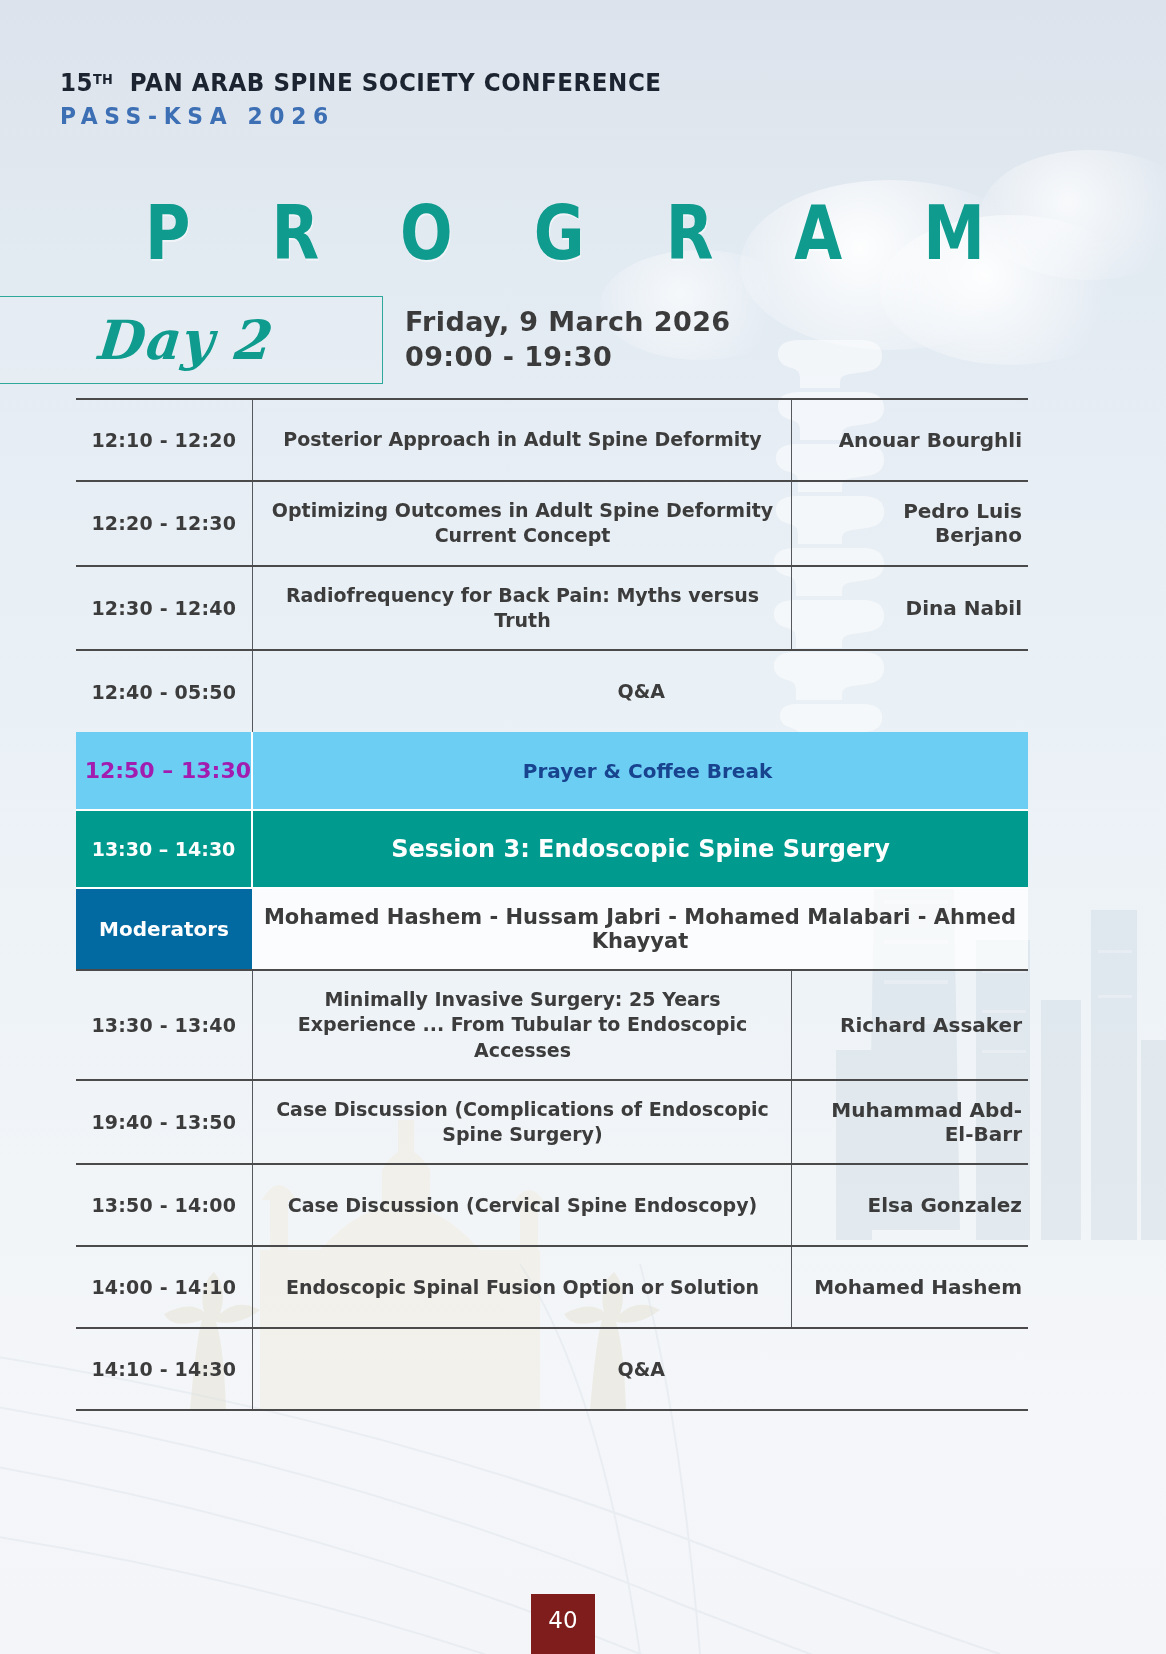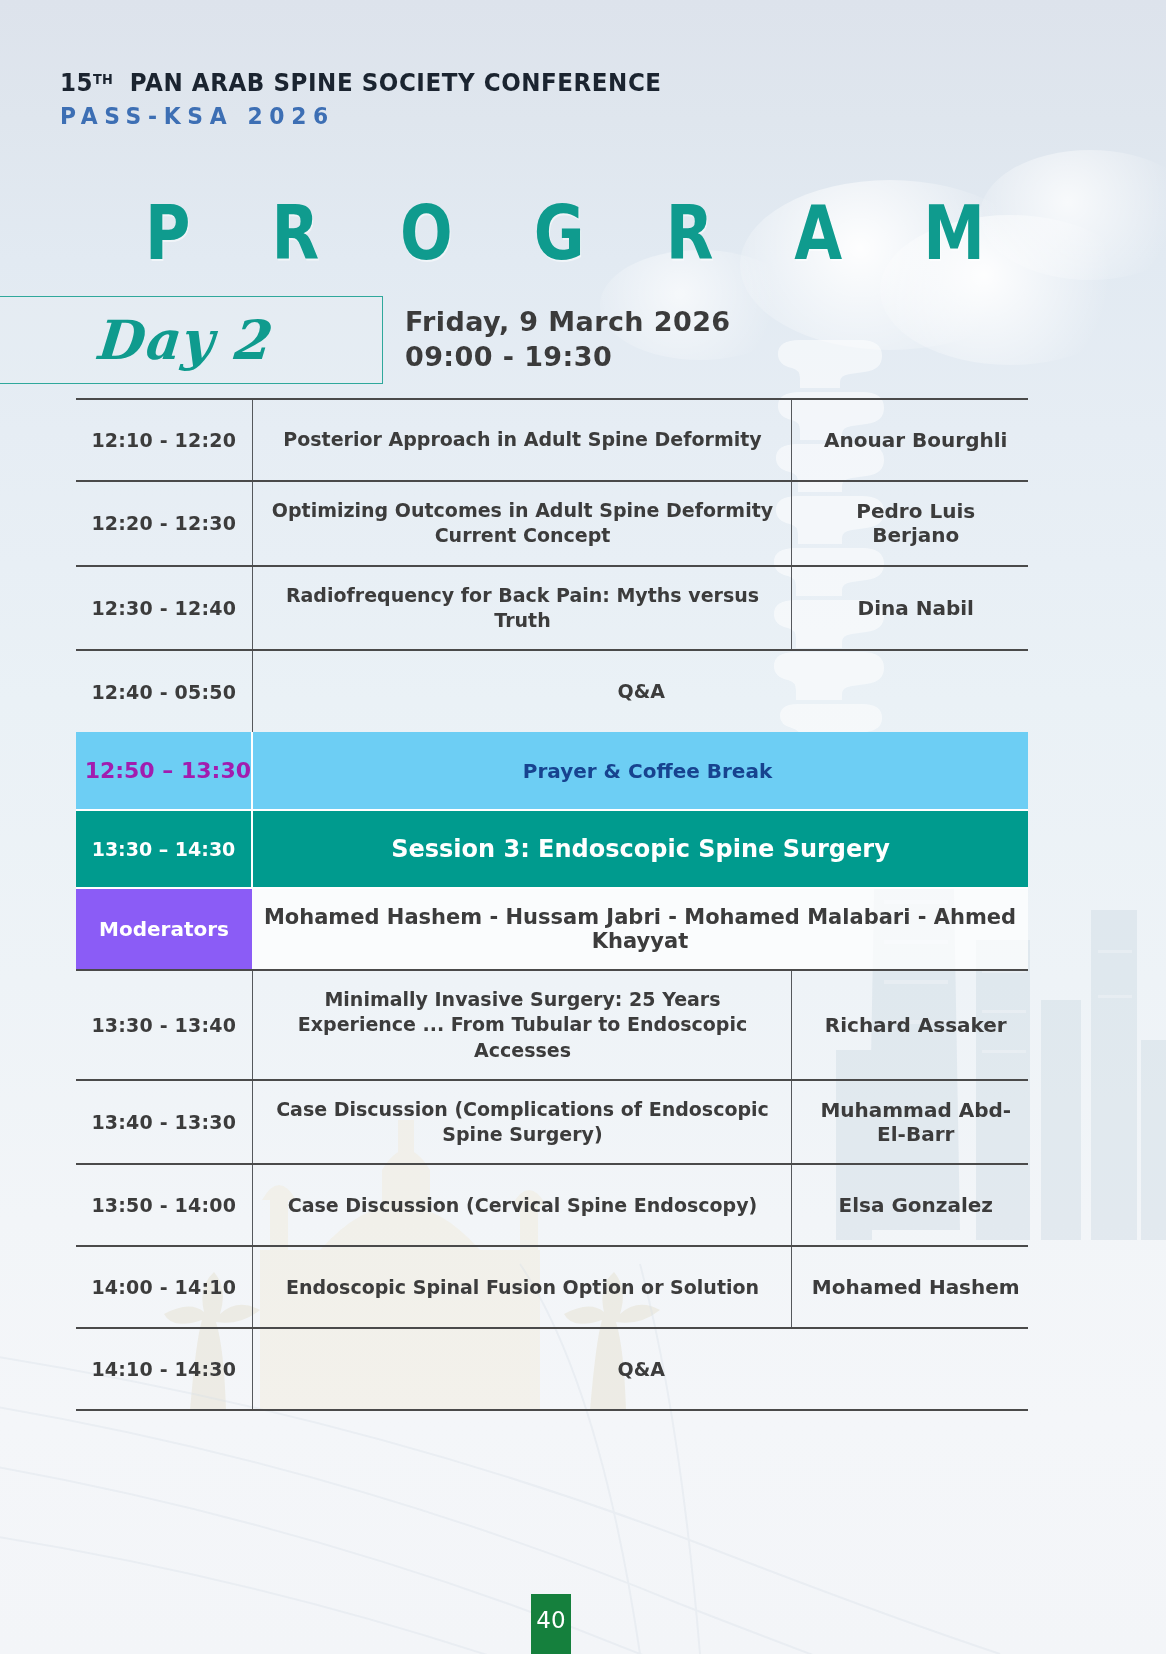--- a/index.html
+++ b/index.html
@@ -216,21 +216,21 @@
   }
   tr.row-normal td.c-title {
     border-left: 1.6px solid #55585c;
     padding-left: 14px;
     padding-right: 12px;
     font-size: 19px;
     line-height: 1.33;
   }
   tr.row-normal td.c-spk {
     border-left: 1.6px solid #55585c;
-    text-align: center;
+    text-align: right;
     font-size: 20px;
     padding-left: 18px;
     padding-right: 6px;
     margin-left: 8px;
   }
   tr.row-normal td.c-title.span2 {
     border-right: none;
   }
   tr.row-normal.last-row td {
     border-bottom: 2.2px solid #4a4a4a;
@@ -274,42 +274,42 @@
     border-left: 2px solid #ffffff;
   }
 
   
   tr.row-mod td {
     padding: 16px 0;
     height: 78px;
     border-top: 2px solid #ffffff;
   }
   tr.row-mod td.c-time {
-    background: #8b5cf6;
+    background: #0369a1;
     text-align: center;
     font-size: 20px;
     color: #ffffff;
   }
   tr.row-mod td.c-title {
     background: rgba(255,255,255,0.72);
     text-align: center;
     font-size: 21px;
     color: #3c3c3c;
     padding-left: 10px;
     padding-right: 10px;
   }
 
   
   .page-badge {
     position: absolute;
     left: 531px;
     bottom: 0;
-    width: 40px;
+    width: 64px;
     height: 60px;
-    background: #15803d;
+    background: #7f1d1d;
     color: #ffffff;
     font-family: "DejaVu Sans", sans-serif;
     font-size: 23px;
     display: flex;
     align-items: flex-start;
     justify-content: center;
     padding-top: 13px;
   }
 </style>
 </head>
@@ -449,21 +449,21 @@
       <tr class="row-mod">
         <td class="c-time">Moderators</td>
         <td class="c-title" colspan="2">Mohamed Hashem - Hussam Jabri - Mohamed Malabari - Ahmed Khayyat</td>
       </tr>
       <tr class="row-normal">
         <td class="c-time">13:30 - 13:40</td>
         <td class="c-title">Minimally Invasive Surgery: 25 Years Experience ... From Tubular to Endoscopic Accesses</td>
         <td class="c-spk">Richard Assaker</td>
       </tr>
       <tr class="row-normal">
-        <td class="c-time">13:40 - 13:30</td>
+        <td class="c-time">19:40 - 13:50</td>
         <td class="c-title">Case Discussion (Complications of Endoscopic Spine Surgery)</td>
         <td class="c-spk">Muhammad Abd-El-Barr</td>
       </tr>
       <tr class="row-normal">
         <td class="c-time">13:50 - 14:00</td>
         <td class="c-title">Case Discussion (Cervical Spine Endoscopy)</td>
         <td class="c-spk">Elsa Gonzalez</td>
       </tr>
       <tr class="row-normal">
         <td class="c-time">14:00 - 14:10</td>

